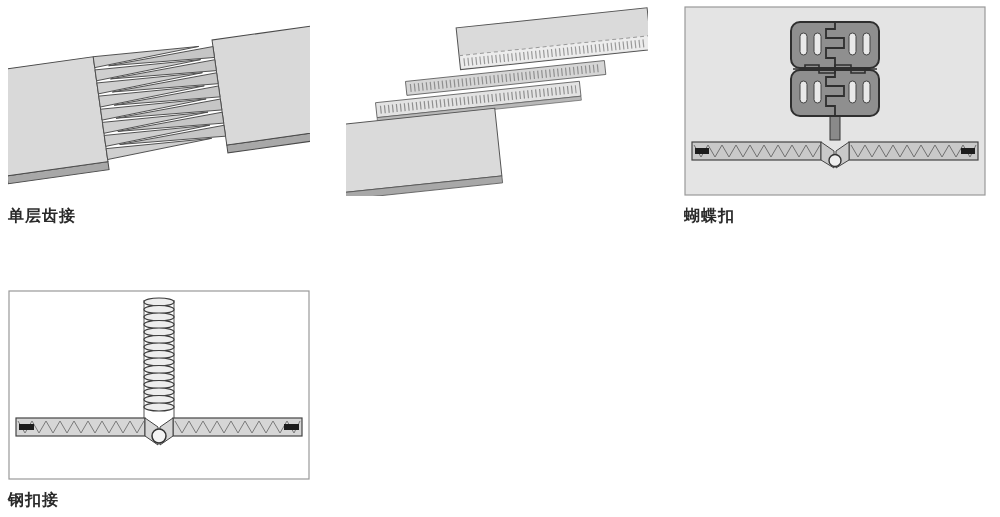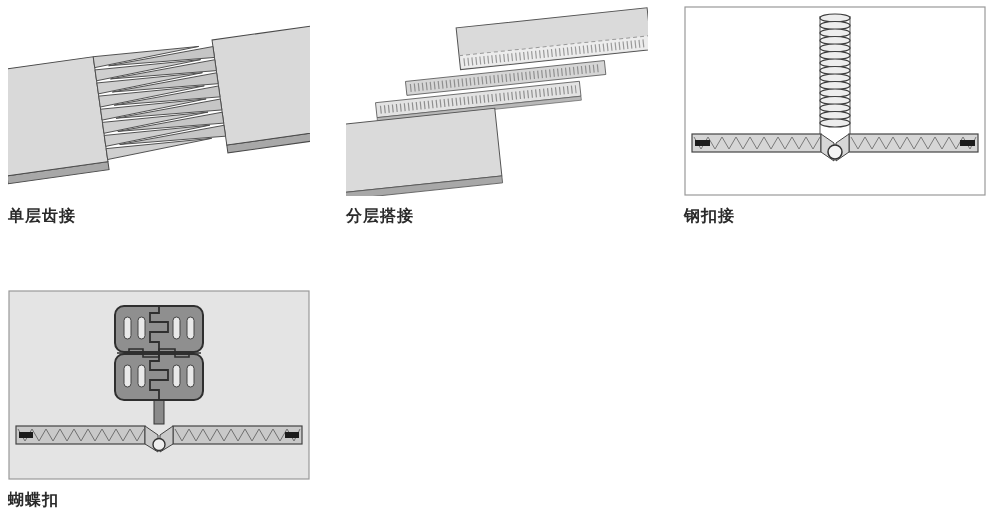--- a/index.html
+++ b/index.html
@@ -65,21 +65,56 @@
           <rect x="30" y="84" width="205" height="15" fill="#e3e3e3" stroke="#555555" stroke-width="0.8"></rect>
           <line x1="34" y1="91.5" x2="231" y2="91.5" stroke="#8f8f8f" stroke-width="8" stroke-dasharray="1.2 2.8"></line>
           <rect x="30" y="99" width="205" height="4" fill="#b9b9b9" stroke="#555555" stroke-width="0.6"></rect>
         </g>
         <g>
           <rect x="-12" y="102" width="160" height="68" fill="#dadada" stroke="#555555" stroke-width="1"></rect>
           <rect x="-12" y="170" width="160" height="7" fill="#a8a8a8" stroke="#555555" stroke-width="0.8"></rect>
         </g>
       </g>
     </svg>
-    <figcaption>分层搭接</figcaption>
+  </figure>
+
+  <figure>
+    <svg viewBox="0 0 302 190">
+      <rect x="1" y="1" width="300" height="188" fill="#e4e4e4" stroke="#999999" stroke-width="1.2"></rect>
+      <rect x="146" y="110" width="10" height="24" fill="#8a8a8a" stroke="#333333" stroke-width="1"></rect>
+      <g>
+        <rect x="8" y="136" width="129" height="18" fill="#c9c9c9" stroke="#444444" stroke-width="1.2"></rect>
+        <polyline fill="none" stroke="#707070" stroke-width="1" points="10,139 17,151 24,139 31,151 38,139 45,151 52,139 59,151 66,139 73,151 80,139 87,151 94,139 101,151 108,139 115,151 122,139 129,151 136,139"></polyline>
+        <rect x="11" y="142" width="14" height="6" fill="#1c1c1c"></rect>
+        <rect x="165" y="136" width="129" height="18" fill="#c9c9c9" stroke="#444444" stroke-width="1.2"></rect>
+        <polyline fill="none" stroke="#707070" stroke-width="1" points="167,139 174,151 181,139 188,151 195,139 202,151 209,139 216,151 223,139 230,151 237,139 244,151 251,139 258,151 265,139 272,151 279,139 286,151 292,139"></polyline>
+        <rect x="277" y="142" width="14" height="6" fill="#1c1c1c"></rect>
+        <polygon points="137,136 150,145 150,162 137,154" fill="#c9c9c9" stroke="#444444" stroke-width="1"></polygon>
+        <polygon points="165,136 152,145 152,162 165,154" fill="#c9c9c9" stroke="#444444" stroke-width="1"></polygon>
+        <circle cx="151" cy="154.5" r="6" fill="#eeeeee" stroke="#333333" stroke-width="1.4"></circle>
+      </g>
+      <g>
+        <rect x="107" y="16" width="88" height="46" rx="9" fill="#8f8f8f" stroke="#2f2f2f" stroke-width="2"></rect>
+        <path fill="none" stroke="#2f2f2f" stroke-width="1.8" d="M151,16 L151,23 L142,23 L142,32 L160,32 L160,42 L142,42 L142,52 L151,52 L151,62"></path>
+        <rect x="116" y="27" width="7" height="22" rx="3.5" fill="#e9e9e9" stroke="#444444" stroke-width="1"></rect>
+        <rect x="130" y="27" width="7" height="22" rx="3.5" fill="#e9e9e9" stroke="#444444" stroke-width="1"></rect>
+        <rect x="165" y="27" width="7" height="22" rx="3.5" fill="#e9e9e9" stroke="#444444" stroke-width="1"></rect>
+        <rect x="179" y="27" width="7" height="22" rx="3.5" fill="#e9e9e9" stroke="#444444" stroke-width="1"></rect>
+      </g>
+      <g>
+        <rect x="107" y="64" width="88" height="46" rx="9" fill="#8f8f8f" stroke="#2f2f2f" stroke-width="2"></rect>
+        <path fill="none" stroke="#2f2f2f" stroke-width="1.8" d="M151,64 L151,71 L142,71 L142,80 L160,80 L160,90 L142,90 L142,100 L151,100 L151,110"></path>
+        <rect x="116" y="75" width="7" height="22" rx="3.5" fill="#e9e9e9" stroke="#444444" stroke-width="1"></rect>
+        <rect x="130" y="75" width="7" height="22" rx="3.5" fill="#e9e9e9" stroke="#444444" stroke-width="1"></rect>
+        <rect x="165" y="75" width="7" height="22" rx="3.5" fill="#e9e9e9" stroke="#444444" stroke-width="1"></rect>
+        <rect x="179" y="75" width="7" height="22" rx="3.5" fill="#e9e9e9" stroke="#444444" stroke-width="1"></rect>
+      </g>
+      <path fill="none" stroke="#2f2f2f" stroke-width="1.6" d="M109,63 L121,63 L121,59 L135,59 L135,67 L151,67 L151,59 L167,59 L167,67 L181,67 L181,63 L193,63"></path>
+    </svg>
+    <figcaption>蝴蝶扣</figcaption>
   </figure>
 
   <figure>
     <svg viewBox="0 0 302 190">
       <rect x="1" y="1" width="300" height="188" fill="#ffffff" stroke="#999999" stroke-width="1.2"></rect>
       <g fill="#ededed" stroke="#3c3c3c" stroke-width="1.2">
         <line x1="136" y1="10" x2="136" y2="138" stroke="#555555" stroke-width="1"></line>
         <line x1="166" y1="10" x2="166" y2="138" stroke="#555555" stroke-width="1"></line>
         <ellipse cx="151" cy="12" rx="15" ry="4"></ellipse>
           <ellipse cx="151" cy="19.5" rx="15" ry="4"></ellipse>
@@ -105,49 +140,13 @@
         <polyline fill="none" stroke="#7a7a7a" stroke-width="1" points="167,131 174,143 181,131 188,143 195,131 202,143 209,131 216,143 223,131 230,143 237,131 244,143 251,131 258,143 265,131 272,143 279,131 286,143 292,131"></polyline>
         <rect x="276" y="134" width="15" height="6" fill="#1c1c1c"></rect>
         <polygon points="137,128 150,137 150,155 137,146" fill="#d6d6d6" stroke="#444444" stroke-width="1"></polygon>
         <polygon points="165,128 152,137 152,155 165,146" fill="#d6d6d6" stroke="#444444" stroke-width="1"></polygon>
         <circle cx="151" cy="146" r="7" fill="#f4f4f4" stroke="#333333" stroke-width="1.5"></circle>
       </g>
     </svg>
     <figcaption>钢扣接</figcaption>
   </figure>
 
-  <figure>
-    <svg viewBox="0 0 302 190">
-      <rect x="1" y="1" width="300" height="188" fill="#e4e4e4" stroke="#999999" stroke-width="1.2"></rect>
-      <rect x="146" y="110" width="10" height="24" fill="#8a8a8a" stroke="#333333" stroke-width="1"></rect>
-      <g>
-        <rect x="8" y="136" width="129" height="18" fill="#c9c9c9" stroke="#444444" stroke-width="1.2"></rect>
-        <polyline fill="none" stroke="#707070" stroke-width="1" points="10,139 17,151 24,139 31,151 38,139 45,151 52,139 59,151 66,139 73,151 80,139 87,151 94,139 101,151 108,139 115,151 122,139 129,151 136,139"></polyline>
-        <rect x="11" y="142" width="14" height="6" fill="#1c1c1c"></rect>
-        <rect x="165" y="136" width="129" height="18" fill="#c9c9c9" stroke="#444444" stroke-width="1.2"></rect>
-        <polyline fill="none" stroke="#707070" stroke-width="1" points="167,139 174,151 181,139 188,151 195,139 202,151 209,139 216,151 223,139 230,151 237,139 244,151 251,139 258,151 265,139 272,151 279,139 286,151 292,139"></polyline>
-        <rect x="277" y="142" width="14" height="6" fill="#1c1c1c"></rect>
-        <polygon points="137,136 150,145 150,162 137,154" fill="#c9c9c9" stroke="#444444" stroke-width="1"></polygon>
-        <polygon points="165,136 152,145 152,162 165,154" fill="#c9c9c9" stroke="#444444" stroke-width="1"></polygon>
-        <circle cx="151" cy="154.5" r="6" fill="#eeeeee" stroke="#333333" stroke-width="1.4"></circle>
-      </g>
-      <g>
-        <rect x="107" y="16" width="88" height="46" rx="9" fill="#8f8f8f" stroke="#2f2f2f" stroke-width="2"></rect>
-        <path fill="none" stroke="#2f2f2f" stroke-width="1.8" d="M151,16 L151,23 L142,23 L142,32 L160,32 L160,42 L142,42 L142,52 L151,52 L151,62"></path>
-        <rect x="116" y="27" width="7" height="22" rx="3.5" fill="#e9e9e9" stroke="#444444" stroke-width="1"></rect>
-        <rect x="130" y="27" width="7" height="22" rx="3.5" fill="#e9e9e9" stroke="#444444" stroke-width="1"></rect>
-        <rect x="165" y="27" width="7" height="22" rx="3.5" fill="#e9e9e9" stroke="#444444" stroke-width="1"></rect>
-        <rect x="179" y="27" width="7" height="22" rx="3.5" fill="#e9e9e9" stroke="#444444" stroke-width="1"></rect>
-      </g>
-      <g>
-        <rect x="107" y="64" width="88" height="46" rx="9" fill="#8f8f8f" stroke="#2f2f2f" stroke-width="2"></rect>
-        <path fill="none" stroke="#2f2f2f" stroke-width="1.8" d="M151,64 L151,71 L142,71 L142,80 L160,80 L160,90 L142,90 L142,100 L151,100 L151,110"></path>
-        <rect x="116" y="75" width="7" height="22" rx="3.5" fill="#e9e9e9" stroke="#444444" stroke-width="1"></rect>
-        <rect x="130" y="75" width="7" height="22" rx="3.5" fill="#e9e9e9" stroke="#444444" stroke-width="1"></rect>
-        <rect x="165" y="75" width="7" height="22" rx="3.5" fill="#e9e9e9" stroke="#444444" stroke-width="1"></rect>
-        <rect x="179" y="75" width="7" height="22" rx="3.5" fill="#e9e9e9" stroke="#444444" stroke-width="1"></rect>
-      </g>
-      <path fill="none" stroke="#2f2f2f" stroke-width="1.6" d="M109,63 L121,63 L121,59 L135,59 L135,67 L151,67 L151,59 L167,59 L167,67 L181,67 L181,63 L193,63"></path>
-    </svg>
-    <figcaption>蝴蝶扣</figcaption>
-  </figure>
-
 </div>
 
 </body></html>

